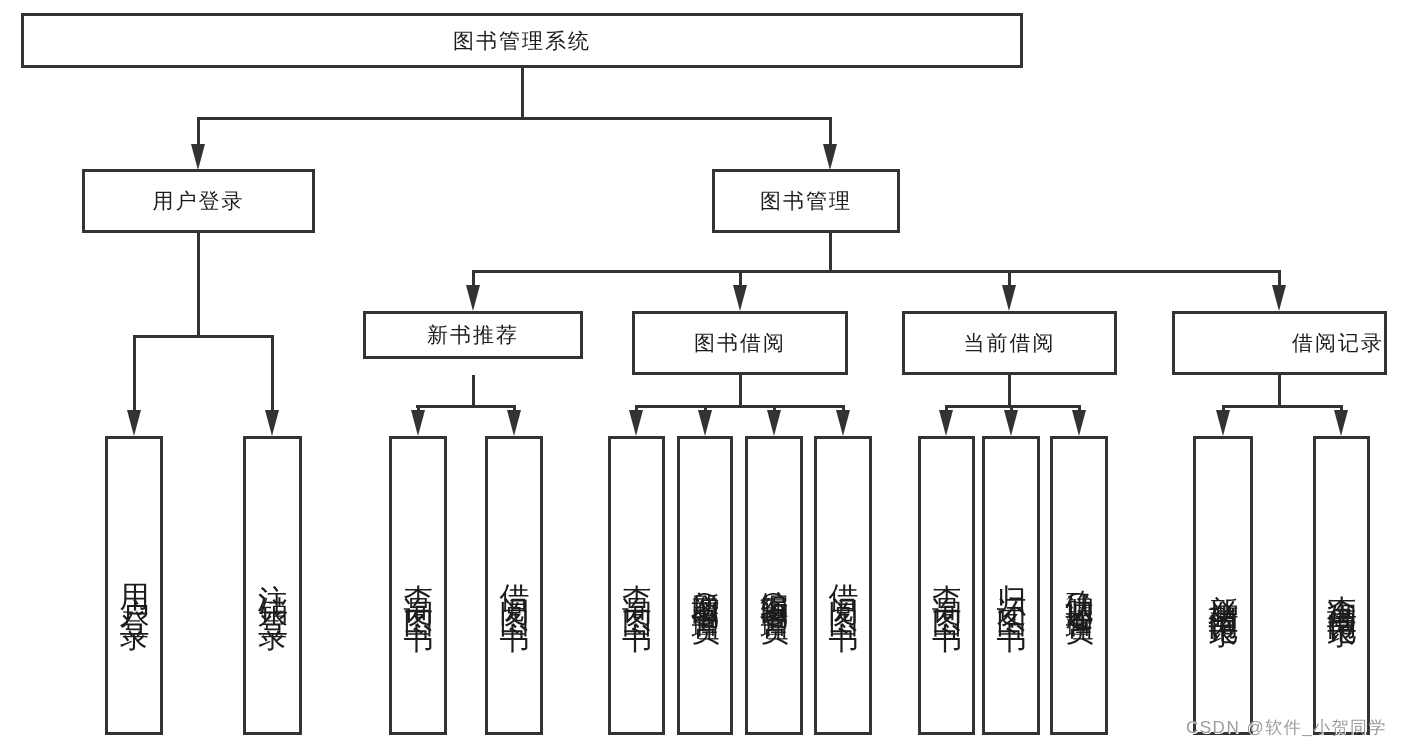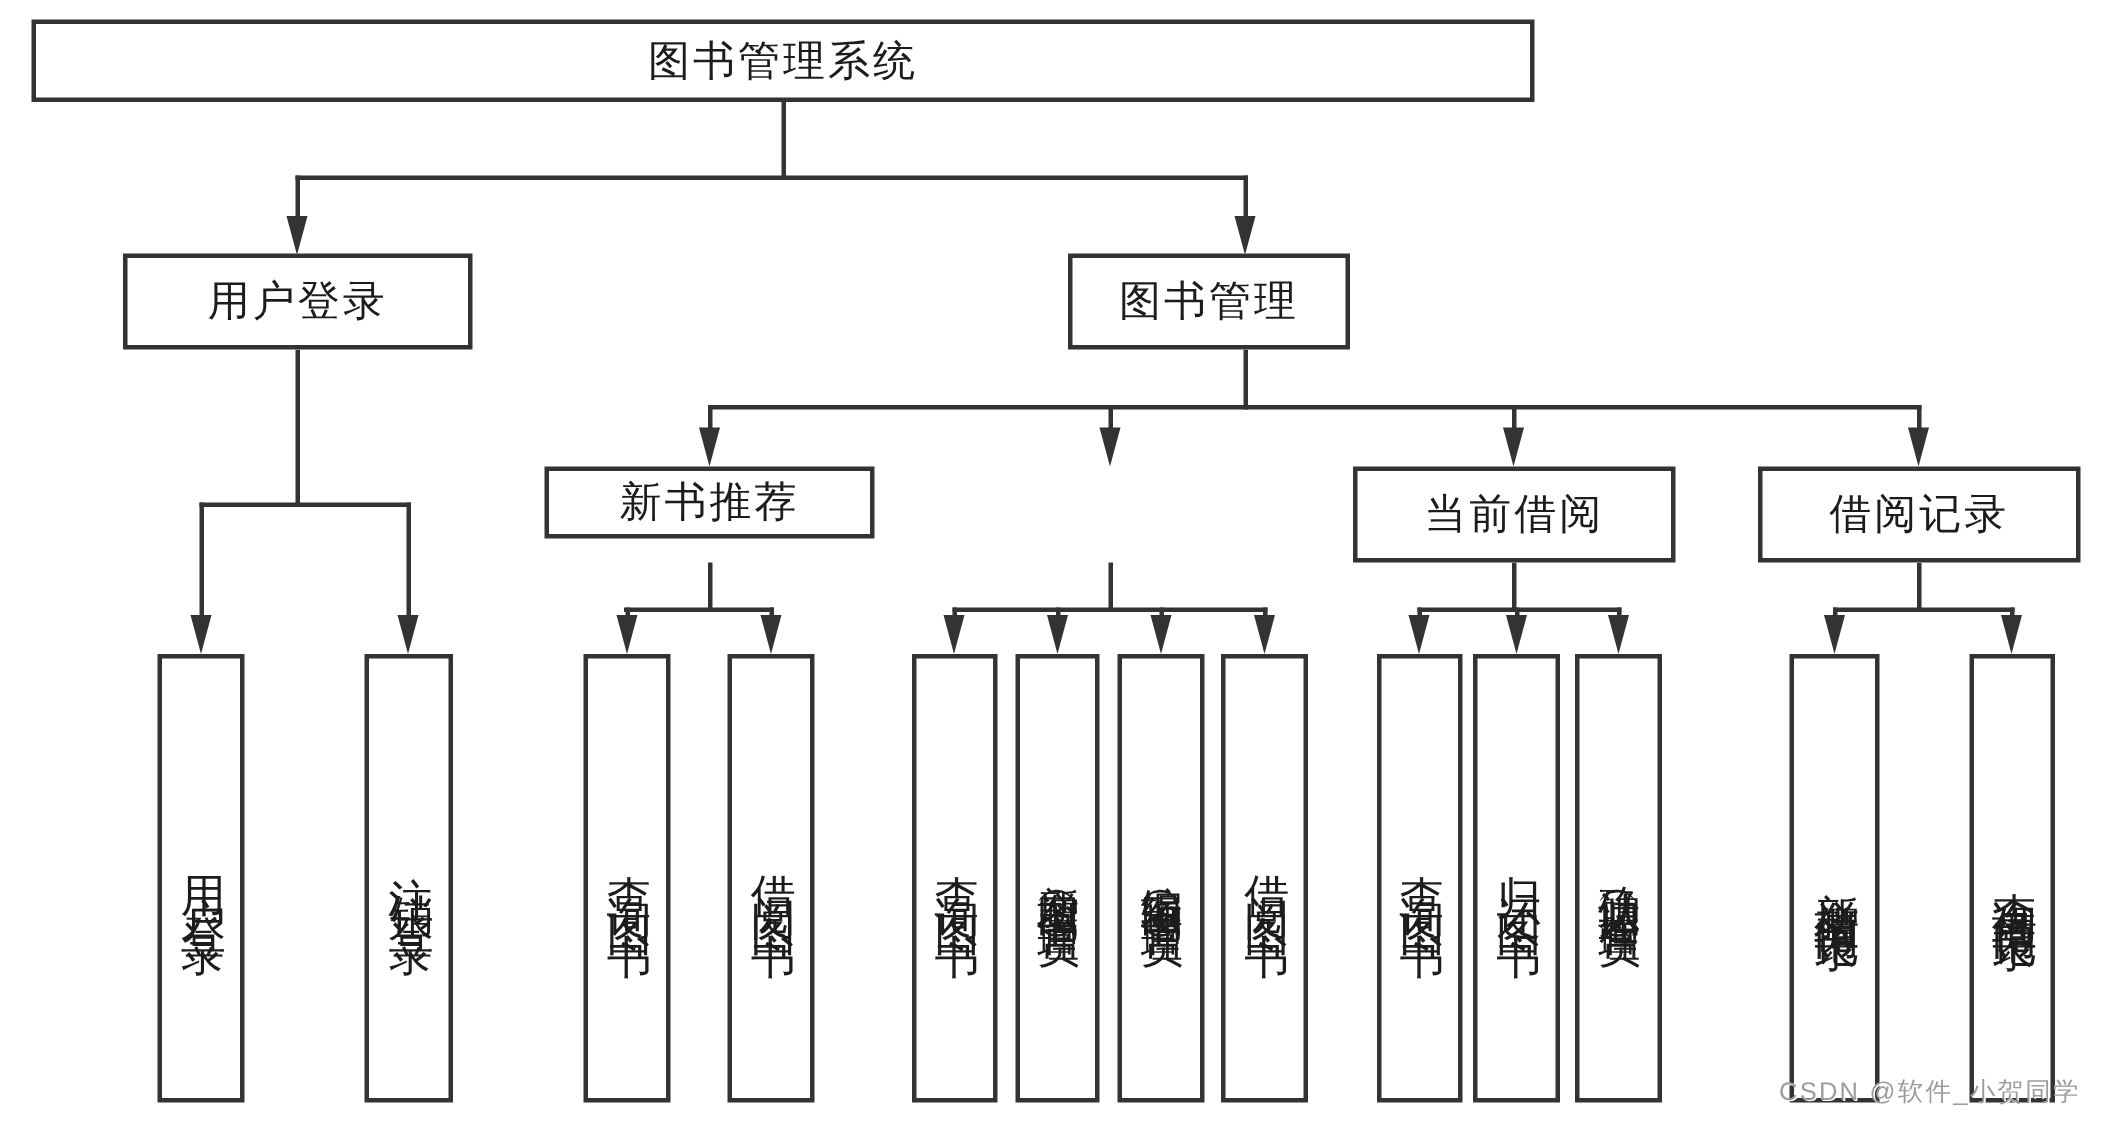--- a/index.html
+++ b/index.html
@@ -6,21 +6,21 @@
   .canvas {
     position:relative; width:1405px; height:747px; background:#ffffff;
     font-family:"Liberation Sans", sans-serif; overflow:hidden;
   }
   .box {
     position:absolute; box-sizing:border-box;
     border:3px solid #333333; background:#ffffff;
     display:flex; align-items:center; justify-content:center;
     color:#1c1c1c;
   }
-  .hlabel { font-size:28px; letter-spacing:2px; white-space:nowrap; }
+  .hlabel { font-size:21px; letter-spacing:2px; white-space:nowrap; }
   .vt { writing-mode:vertical-rl; text-orientation:mixed; white-space:nowrap; }
   .vt4 { font-size:30px; letter-spacing:13px; }
   .vt6 { font-size:30px; letter-spacing:5px; }
   .vt9 { font-size:28px; letter-spacing:4px; }
   .vl { position:absolute; width:3px; background:#333333; }
   .hl { position:absolute; height:3px; background:#333333; }
   .arw {
     position:absolute; width:0; height:0;
     border-left:7px solid transparent; border-right:7px solid transparent;
     border-top:26px solid #333333;
@@ -98,24 +98,27 @@
   <div class="box" style="left:82px;top:169px;width:233px;height:64px;">
     <span class="hlabel">用户登录</span>
   </div>
   <div class="box" style="left:712px;top:169px;width:188px;height:64px;">
     <span class="hlabel">图书管理</span>
   </div>
 
   <div class="box" style="left:363px;top:311px;width:220px;height:48px;">
     <span class="hlabel">新书推荐</span>
   </div>
+  <div class="box" style="left:632px;top:311px;width:216px;height:64px;">
+    <span class="hlabel">图书借阅</span>
+  </div>
   <div class="box" style="left:902px;top:311px;width:215px;height:64px;text-align:center;">
     <span class="hlabel">当前借阅</span>
   </div>
-  <div class="box" style="left:1172px;top:311px;width:215px;height:64px;">
+  <div class="box" style="left:1172px;top:311px;width:215px;height:64px;justify-content:flex-end;">
     <span class="hlabel">借阅记录</span>
   </div>
 
   <div class="box" style="left:105px;top:436px;width:58px;height:299px;">
     <span class="vt vt4">用户登录</span>
   </div>
   <div class="box" style="left:243px;top:436px;width:59px;height:299px;">
     <span class="vt vt4">注销登录</span>
   </div>
   <div class="box" style="left:389px;top:436px;width:58px;height:299px;">

